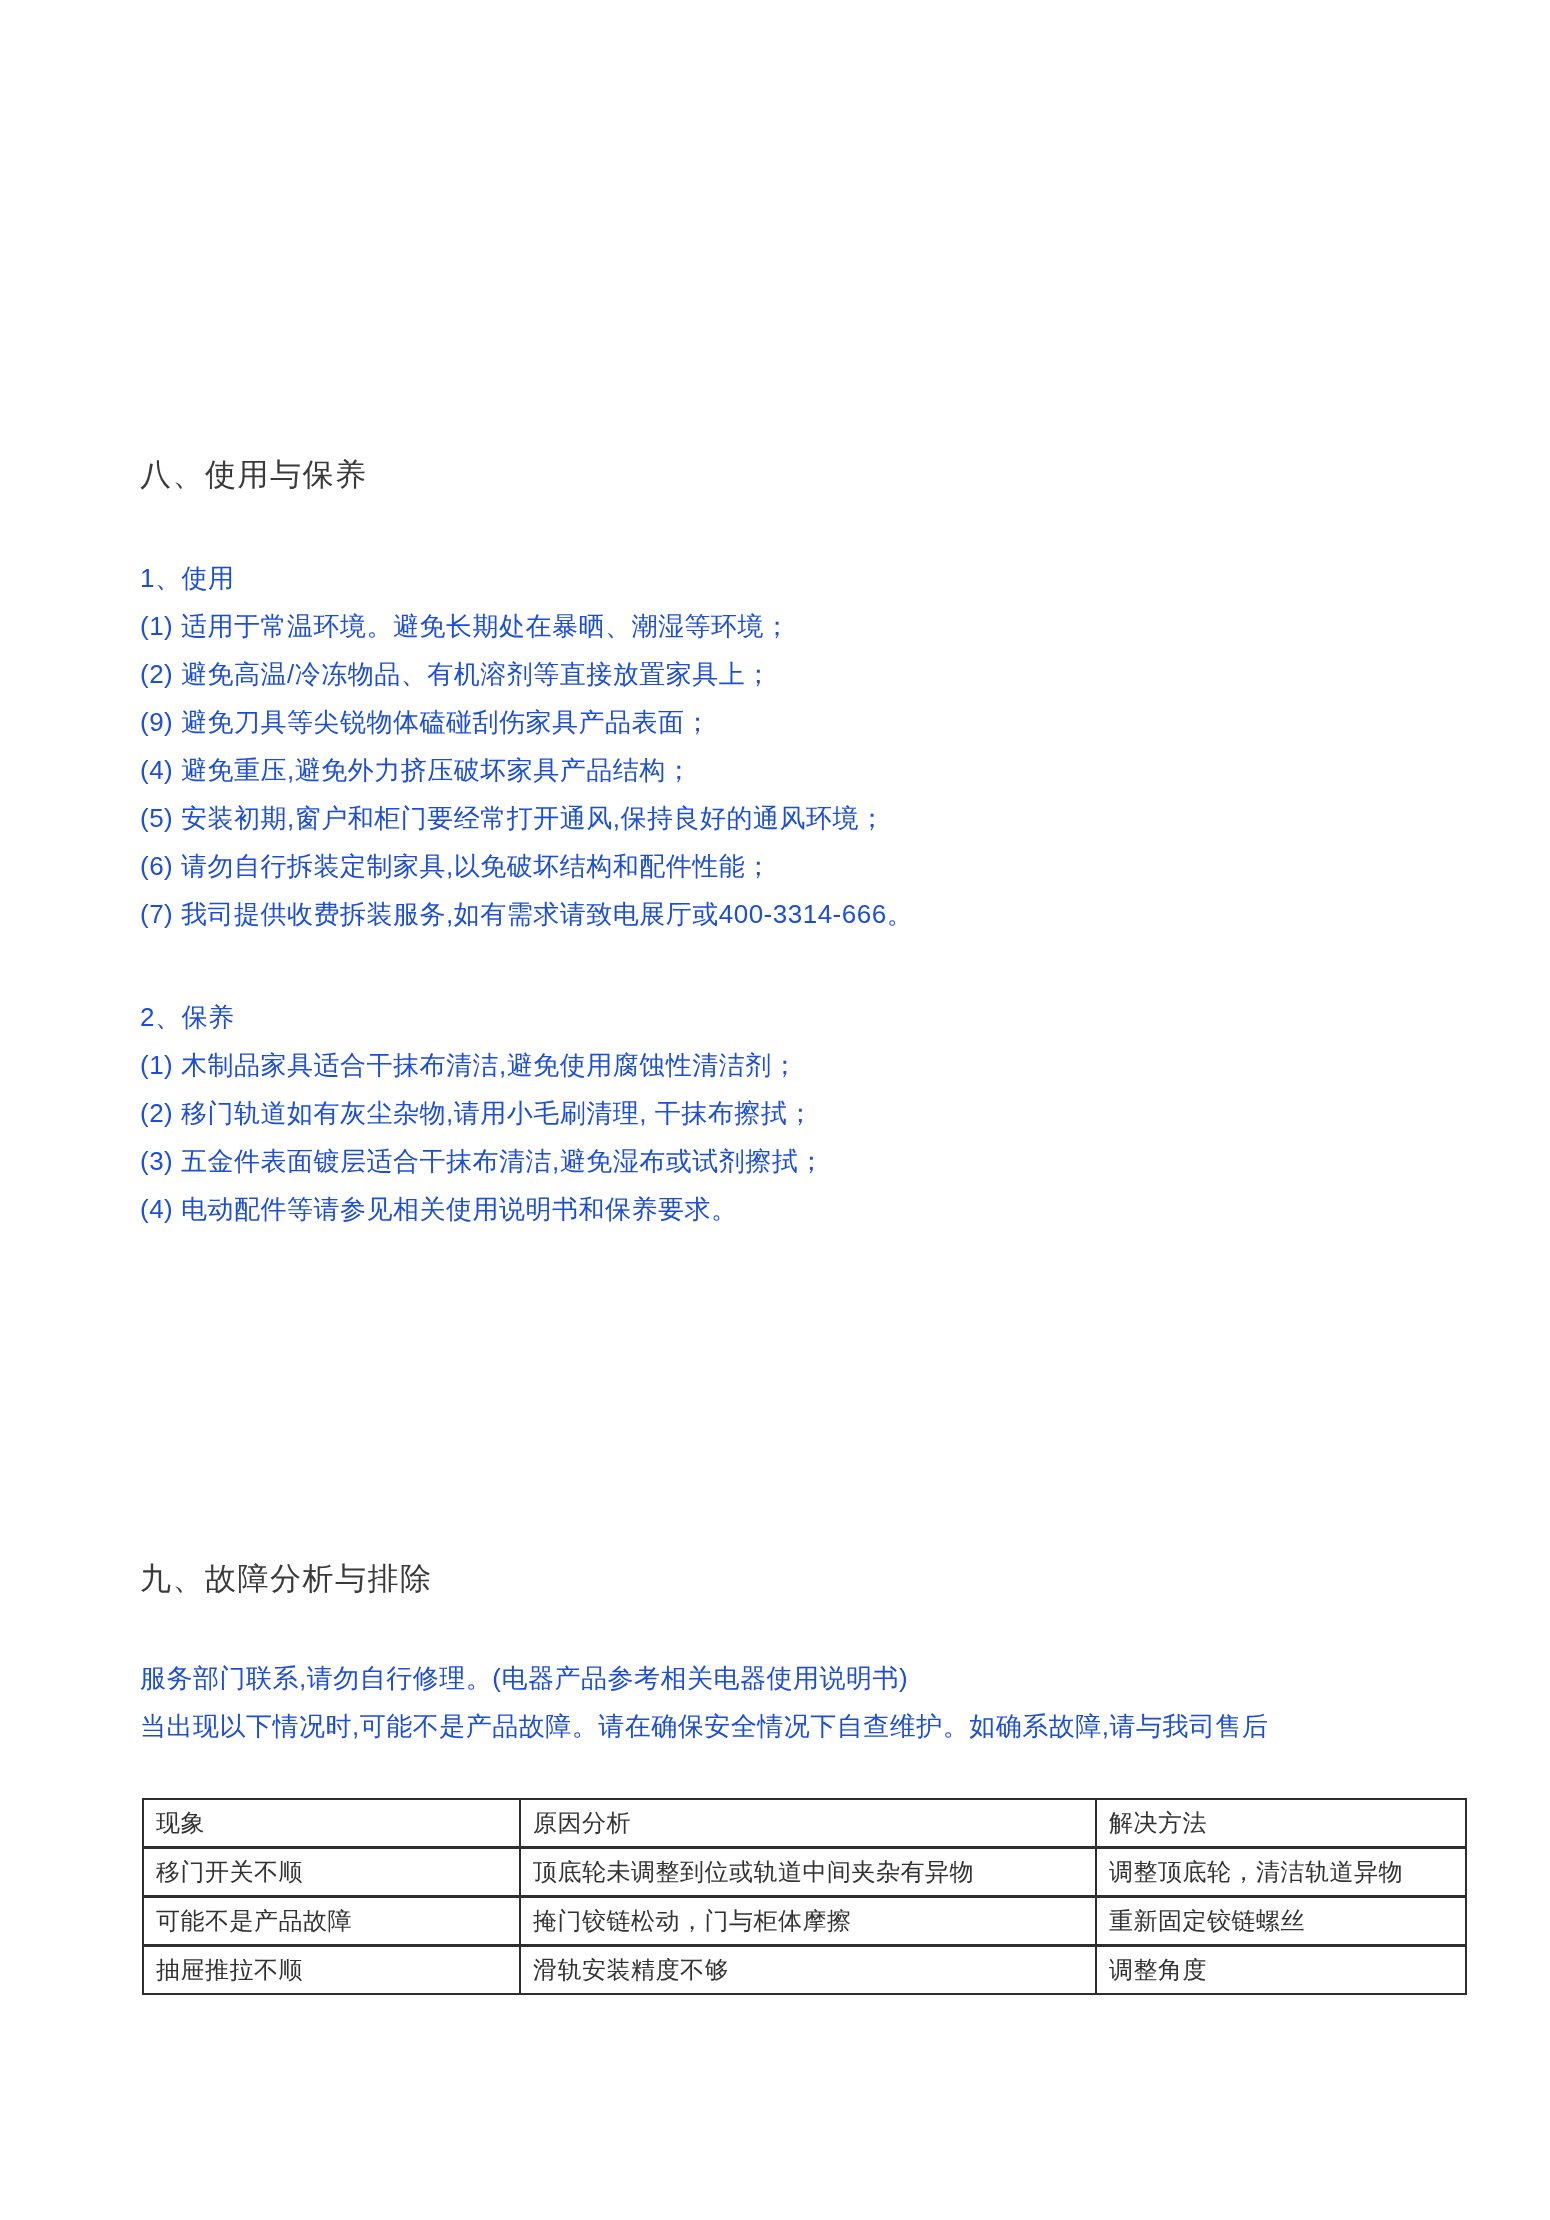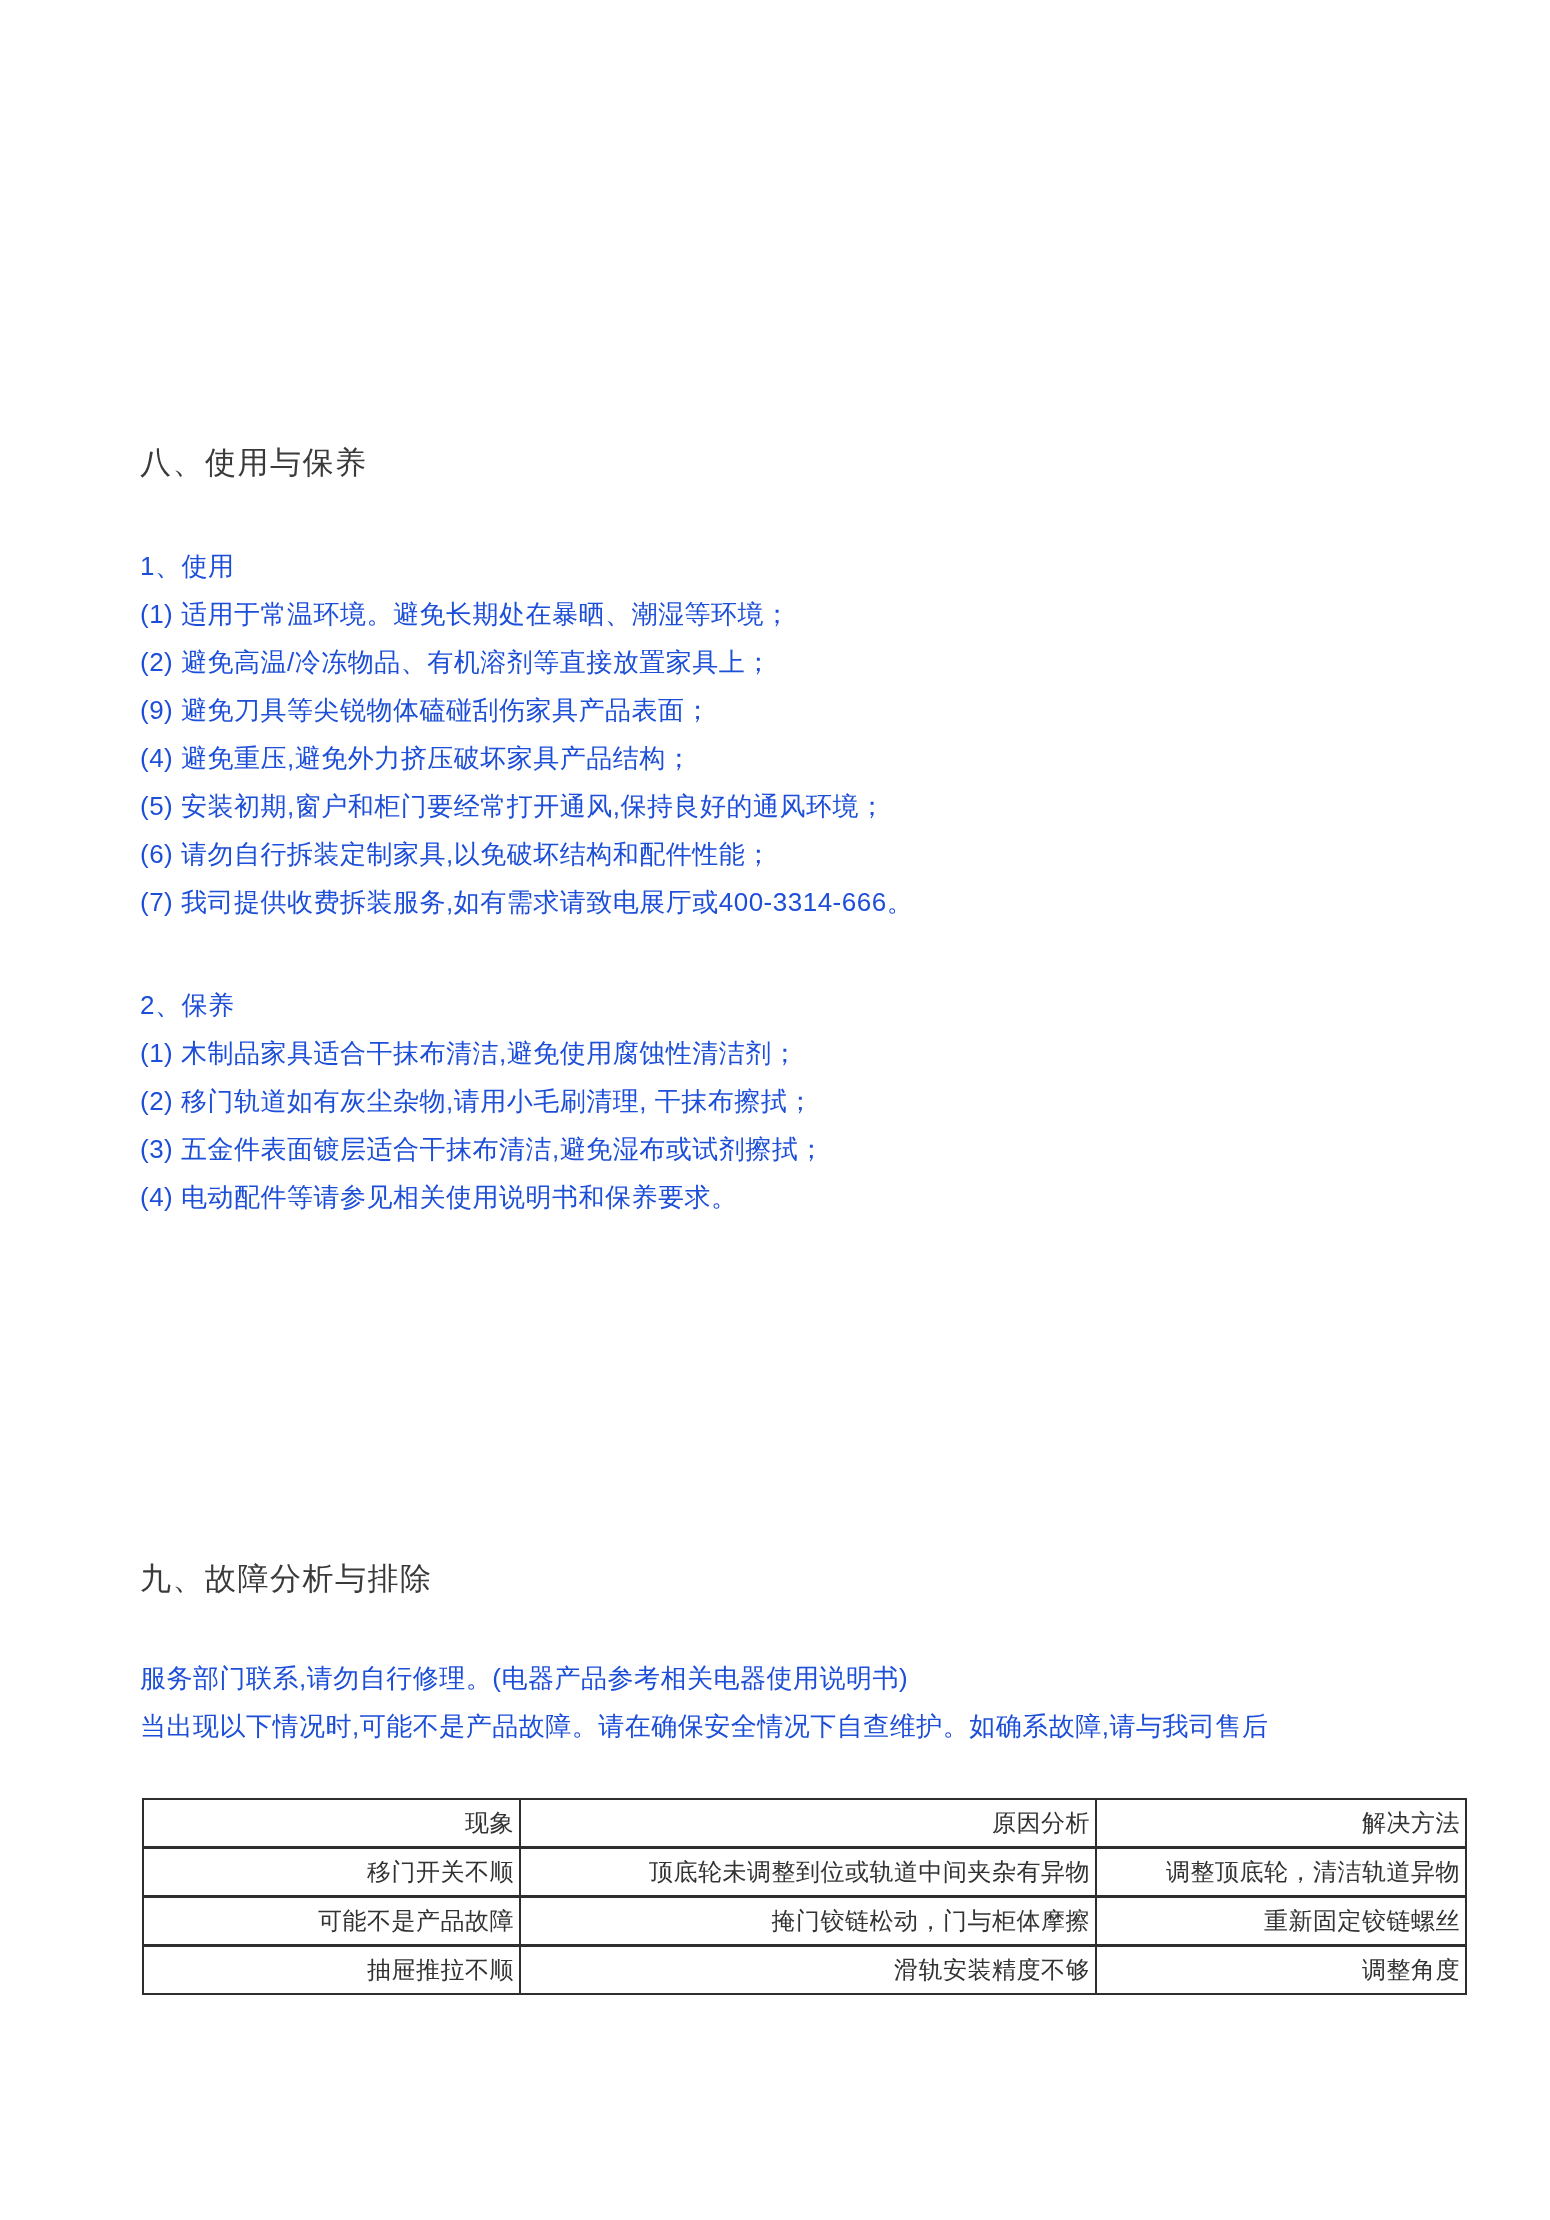--- a/index.html
+++ b/index.html
@@ -25,21 +25,21 @@
   }
   .body-block {
     font-size: 26px;
     line-height: 48px;
     letter-spacing: 0.5px;
     color: #1d4ed8;
   }
   .sec-usage {
     position: absolute;
     left: 140px;
-    top: 444px;
+    top: 456px;
     width: 1300px;
   }
   .group-use { margin-top: 60px; }
   .group-care { margin-top: 55px; }
   .group-heading {
     font-size: 26px;
     line-height: 48px;
     letter-spacing: 0.5px;
   }
   .sec-fault {
@@ -55,24 +55,24 @@
     top: 1798px;
     width: 1323px;
     border-collapse: collapse;
     table-layout: fixed;
     font-size: 24px;
     color: #323232;
   }
   .fault-table th, .fault-table td {
     border: 2px solid #2e2e2e;
     height: 46px;
-    text-align: right;
+    text-align: left;
     vertical-align: middle;
     font-weight: 400;
-    padding: 0 5px;
+    padding: 0 12px;
     letter-spacing: 0.5px;
   }
   .fault-table tbody td {
     border-top-width: 3px;
   }
   .list-line { white-space: pre; }
 </style>
 </head>
 <body>
 

